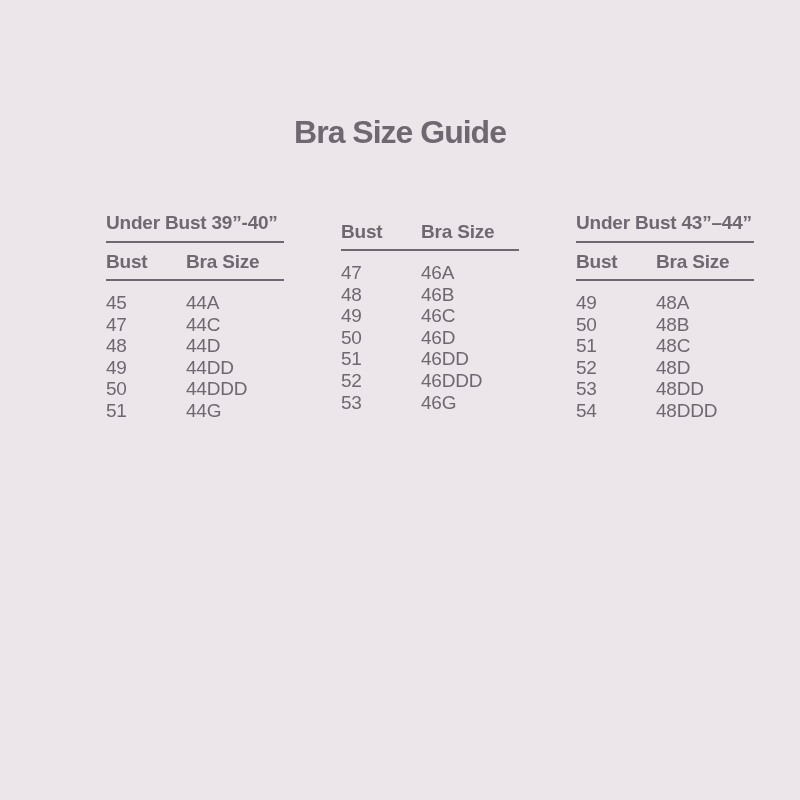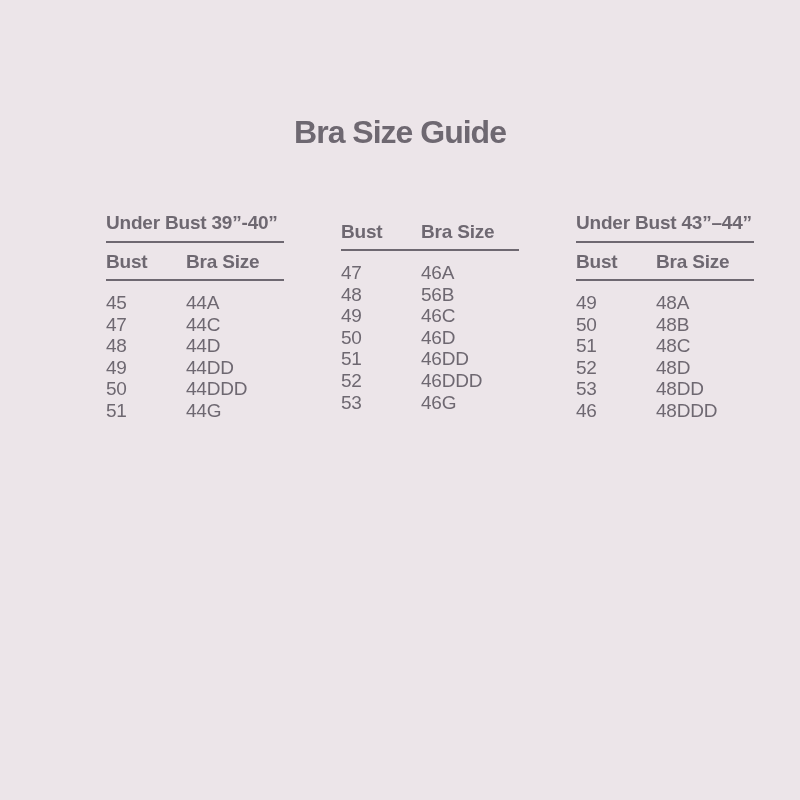--- a/index.html
+++ b/index.html
@@ -124,21 +124,21 @@
         <span class="col-bust">Bust</span>
         <span class="col-size">Bra Size</span>
       </div>
       <div class="table-body">
         <div class="row">
           <span class="col-bust">47</span>
           <span class="col-size">46A</span>
         </div>
         <div class="row">
           <span class="col-bust">48</span>
-          <span class="col-size">56B</span>
+          <span class="col-size">46B</span>
         </div>
         <div class="row">
           <span class="col-bust">49</span>
           <span class="col-size">46C</span>
         </div>
         <div class="row">
           <span class="col-bust">50</span>
           <span class="col-size">46D</span>
         </div>
         <div class="row">
@@ -177,20 +177,20 @@
         </div>
         <div class="row">
           <span class="col-bust">52</span>
           <span class="col-size">48D</span>
         </div>
         <div class="row">
           <span class="col-bust">53</span>
           <span class="col-size">48DD</span>
         </div>
         <div class="row">
-          <span class="col-bust">46</span>
+          <span class="col-bust">54</span>
           <span class="col-size">48DDD</span>
         </div>
       </div>
     </section>
 
   </div>
 </div>
 
 </body></html>

